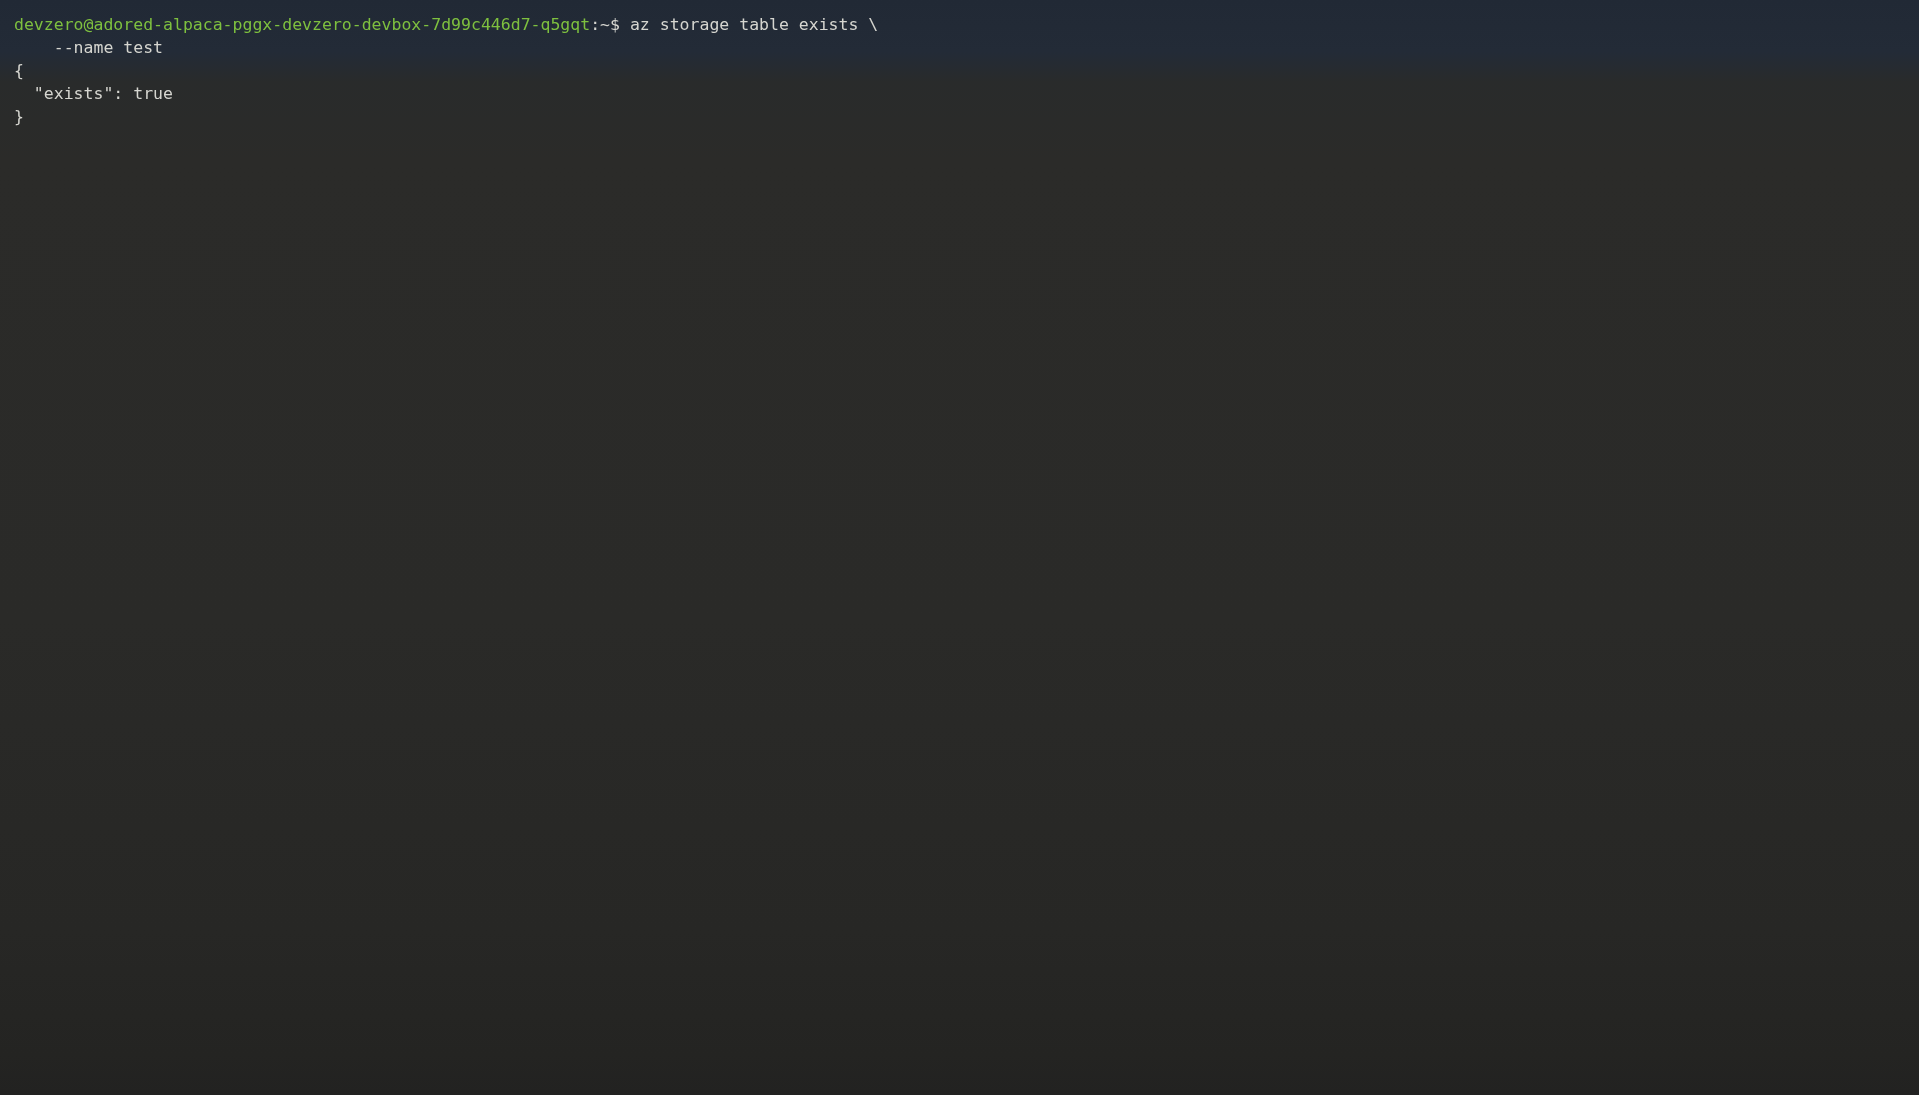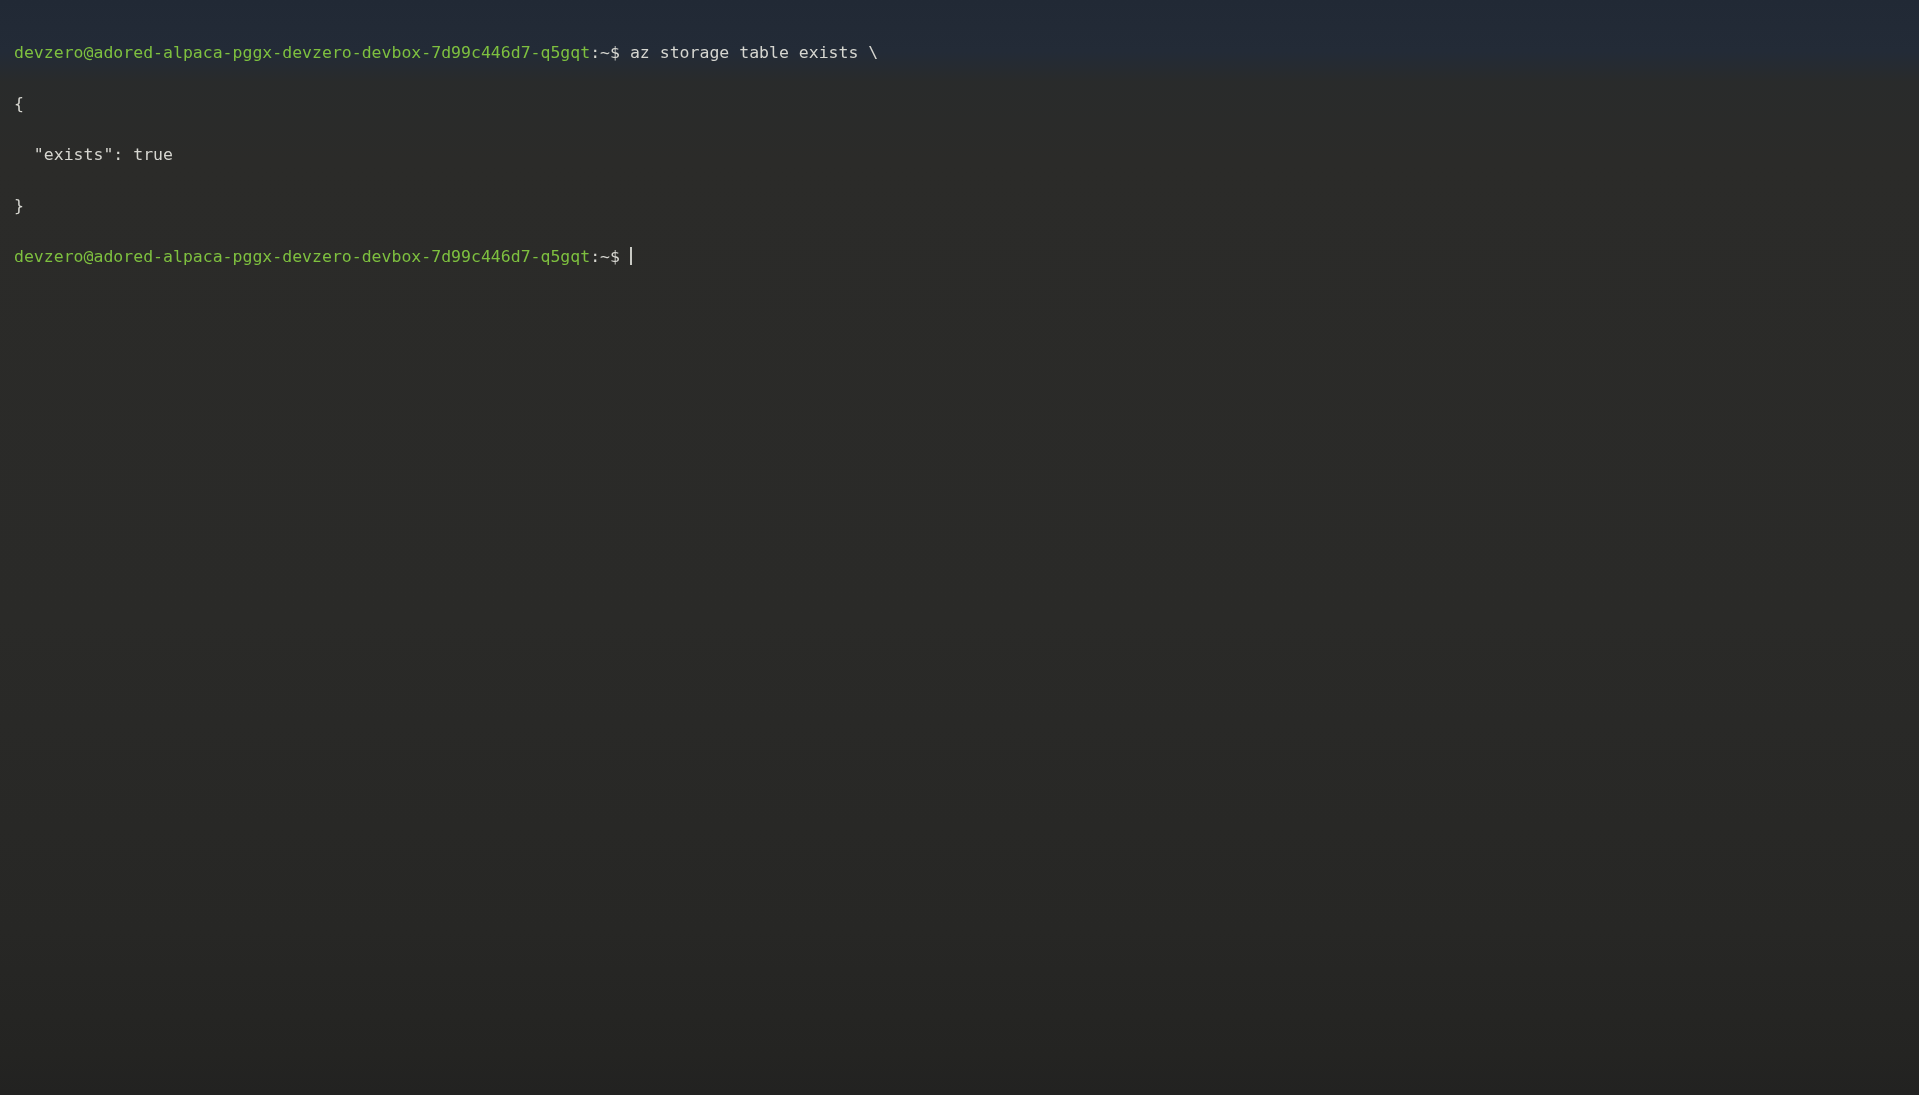--- a/index.html
+++ b/index.html
@@ -29,43 +29,42 @@
     box-sizing: border-box;
     padding: 13px 14px;
     cursor: text;
   }
   .term-line {
     font-size: 16.5px;
     line-height: 23px;
     white-space: pre;
     color: #d6d6d0;
     letter-spacing: 0;
-    margin-top: 28px;
   }
   .fg-green { color: #7ec03f; }
   .fg-plain { color: #d6d6d0; }
   .cursor-bar {
     display: inline-block;
     width: 2px;
     height: 18px;
     background: #c9cac4;
     vertical-align: -3px;
   }
 </style>
 </head>
 <body>
 
 <div class="terminal">
 
   <div class="term-line"><span class="fg-green">devzero@adored-alpaca-pggx-devzero-devbox-7d99c446d7-q5gqt</span><span class="fg-plain">:~$ </span><span class="fg-plain">az storage table exists \</span></div>
 
 
 
+  <div class="term-line"><span class="fg-plain">    --name test</span></div>
 
   <div class="term-line"><span class="fg-plain">{</span></div>
 
   <div class="term-line"><span class="fg-plain">  "exists": true</span></div>
 
   <div class="term-line"><span class="fg-plain">}</span></div>
 
-  <div class="term-line"><span class="fg-green">devzero@adored-alpaca-pggx-devzero-devbox-7d99c446d7-q5gqt</span><span class="fg-plain">:~$ </span><span class="cursor-bar"></span></div>
 
 </div>
 
 </body></html>

